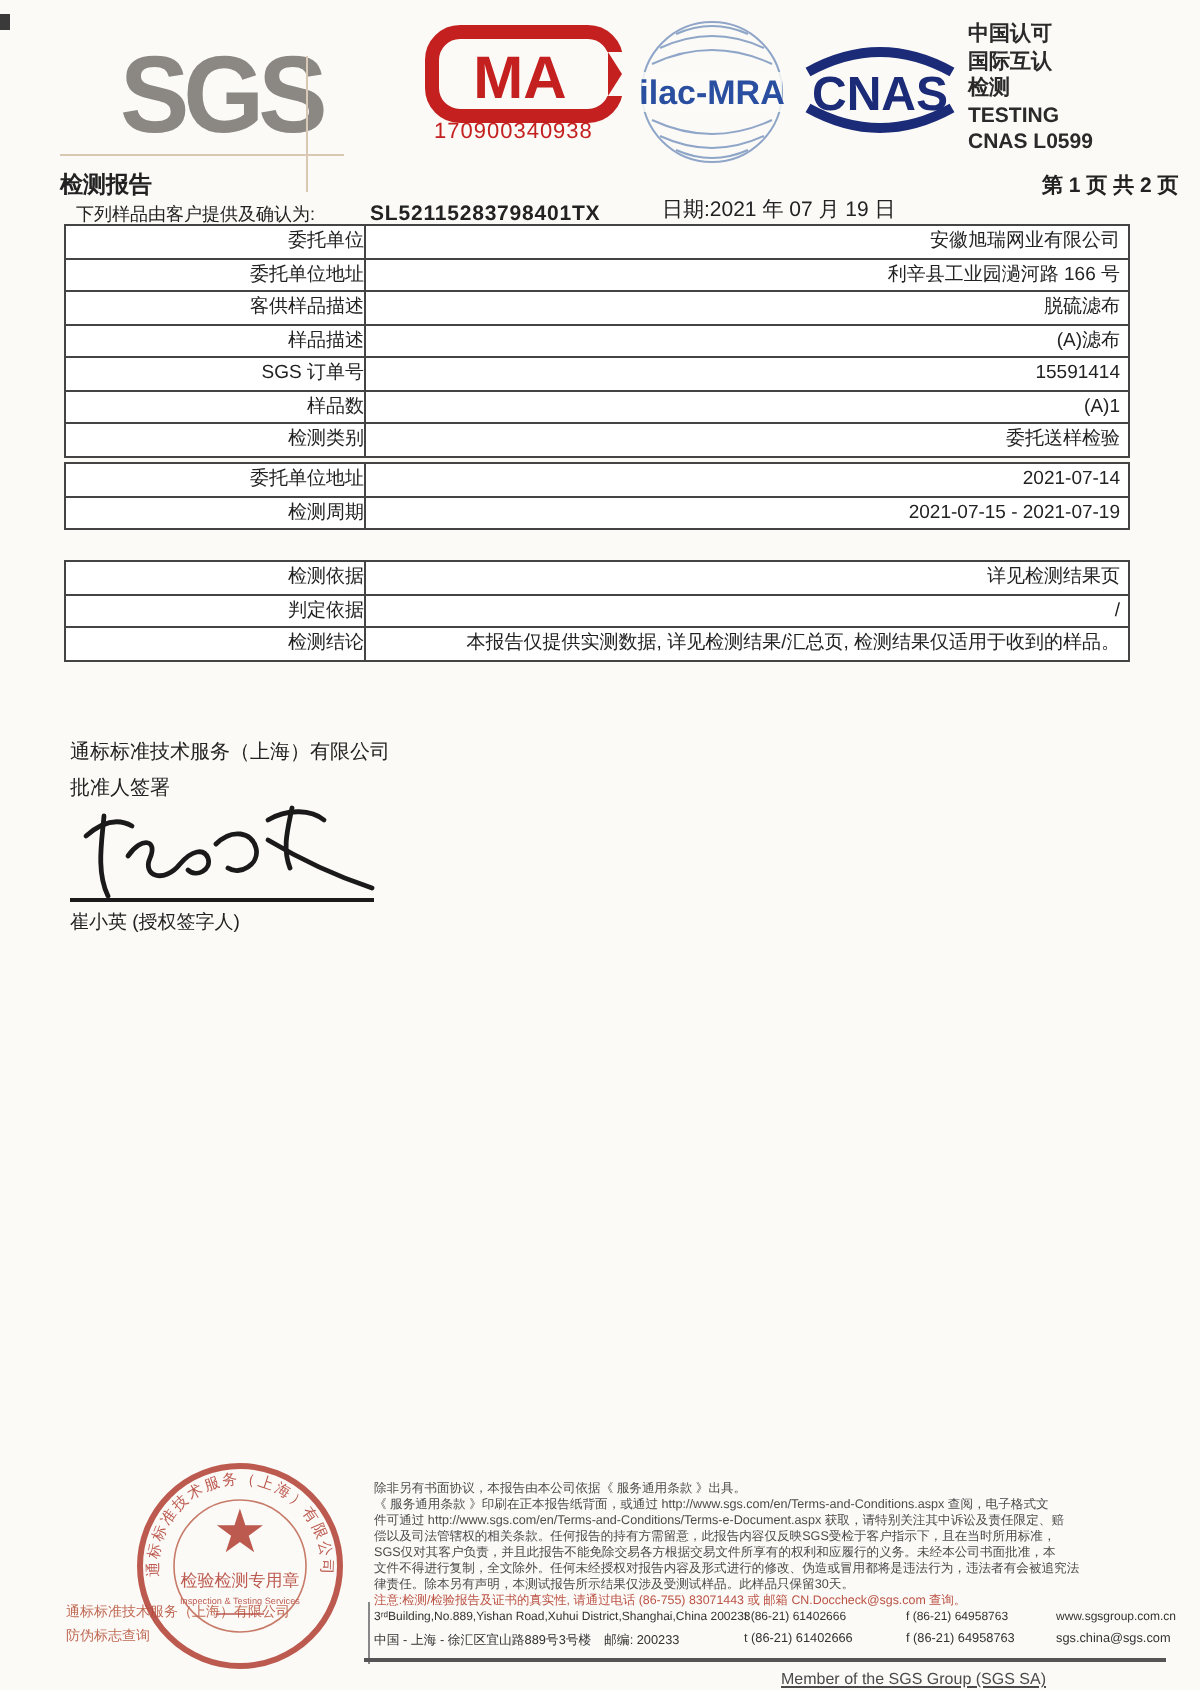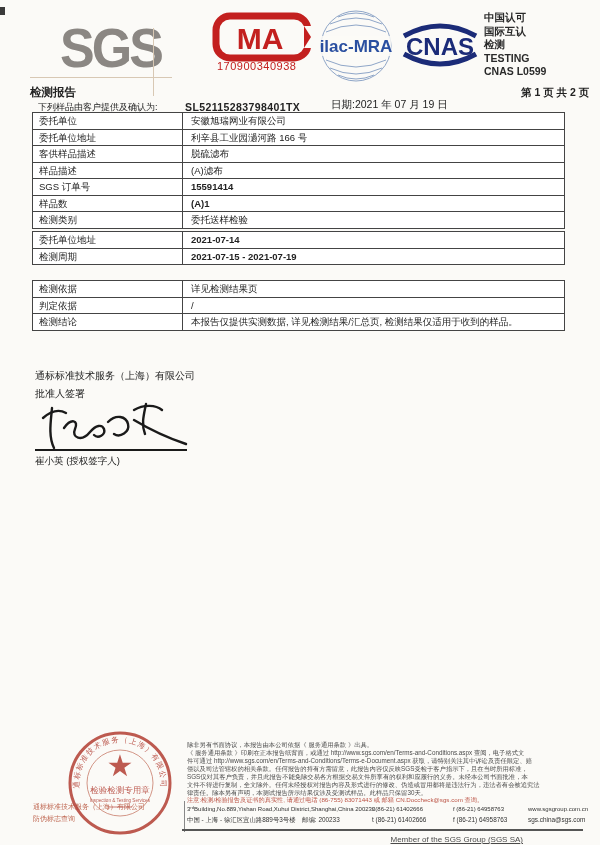--- a/index.html
+++ b/index.html
@@ -22,34 +22,34 @@
   .cma-num{left:217px;top:60px;width:100px;color:#c3201f;font-weight:400;font-size:11px;letter-spacing:.5px;}
   .cnas-text{left:484px;top:11px;font-weight:700;font-size:10.5px;line-height:13.5px;color:#2a2a2a;}
   .report-title{left:30px;top:85px;font-size:11.5px;font-weight:800;}
   .report-no{left:185px;top:86px;font-size:10.5px;font-weight:700;letter-spacing:.4px;margin-top:15px;}
   .report-date{left:331px;top:98px;font-size:10.5px;font-weight:400;}
   .report-page{left:477px;top:86px;font-size:10.5px;font-weight:700;margin-left:44px;}
   .intro-line{left:38px;top:101px;font-size:9px;}
   
   .doc-table{
     left:32px;width:533px;background:#fff;
-    border:1.2px solid #444;box-sizing:border-box;
+    border:1.2px solid #444;box-sizing:border-box;text-align:right;
   }
   .doc-row{display:flex;border-bottom:1px solid #444;}
   .doc-row:last-child{border-bottom:none;}
   .doc-cell-label{
     width:150px;min-width:150px;border-right:1px solid #444;
     padding:0 0 0 6px;font-size:9.5px;line-height:15.5px;box-sizing:border-box;
     white-space:nowrap;overflow:hidden;
   }
   .doc-cell-value{
     flex:1;padding:0 4px 0 8px;font-size:9.5px;line-height:15.5px;
     white-space:nowrap;overflow:hidden;
   }
-  .doc-cell-value.bold{font-weight:700;}
+  .doc-cell-value.bold{font-weight:400;}
   #table-0{top:112px;}
   #table-1{top:231px;}
   #table-2{top:280px;}
   
   .sig-company{left:35px;top:369px;font-size:10px;}
   .sig-approve{left:35px;top:387px;font-size:10px;}
   .sig-svg{left:38px;top:398px;}
   .sig-underline{left:35px;top:449px;width:152px;height:1.5px;background:#1a1a1a;}
   .sig-name{left:35px;top:455px;font-size:9.5px;}
   

